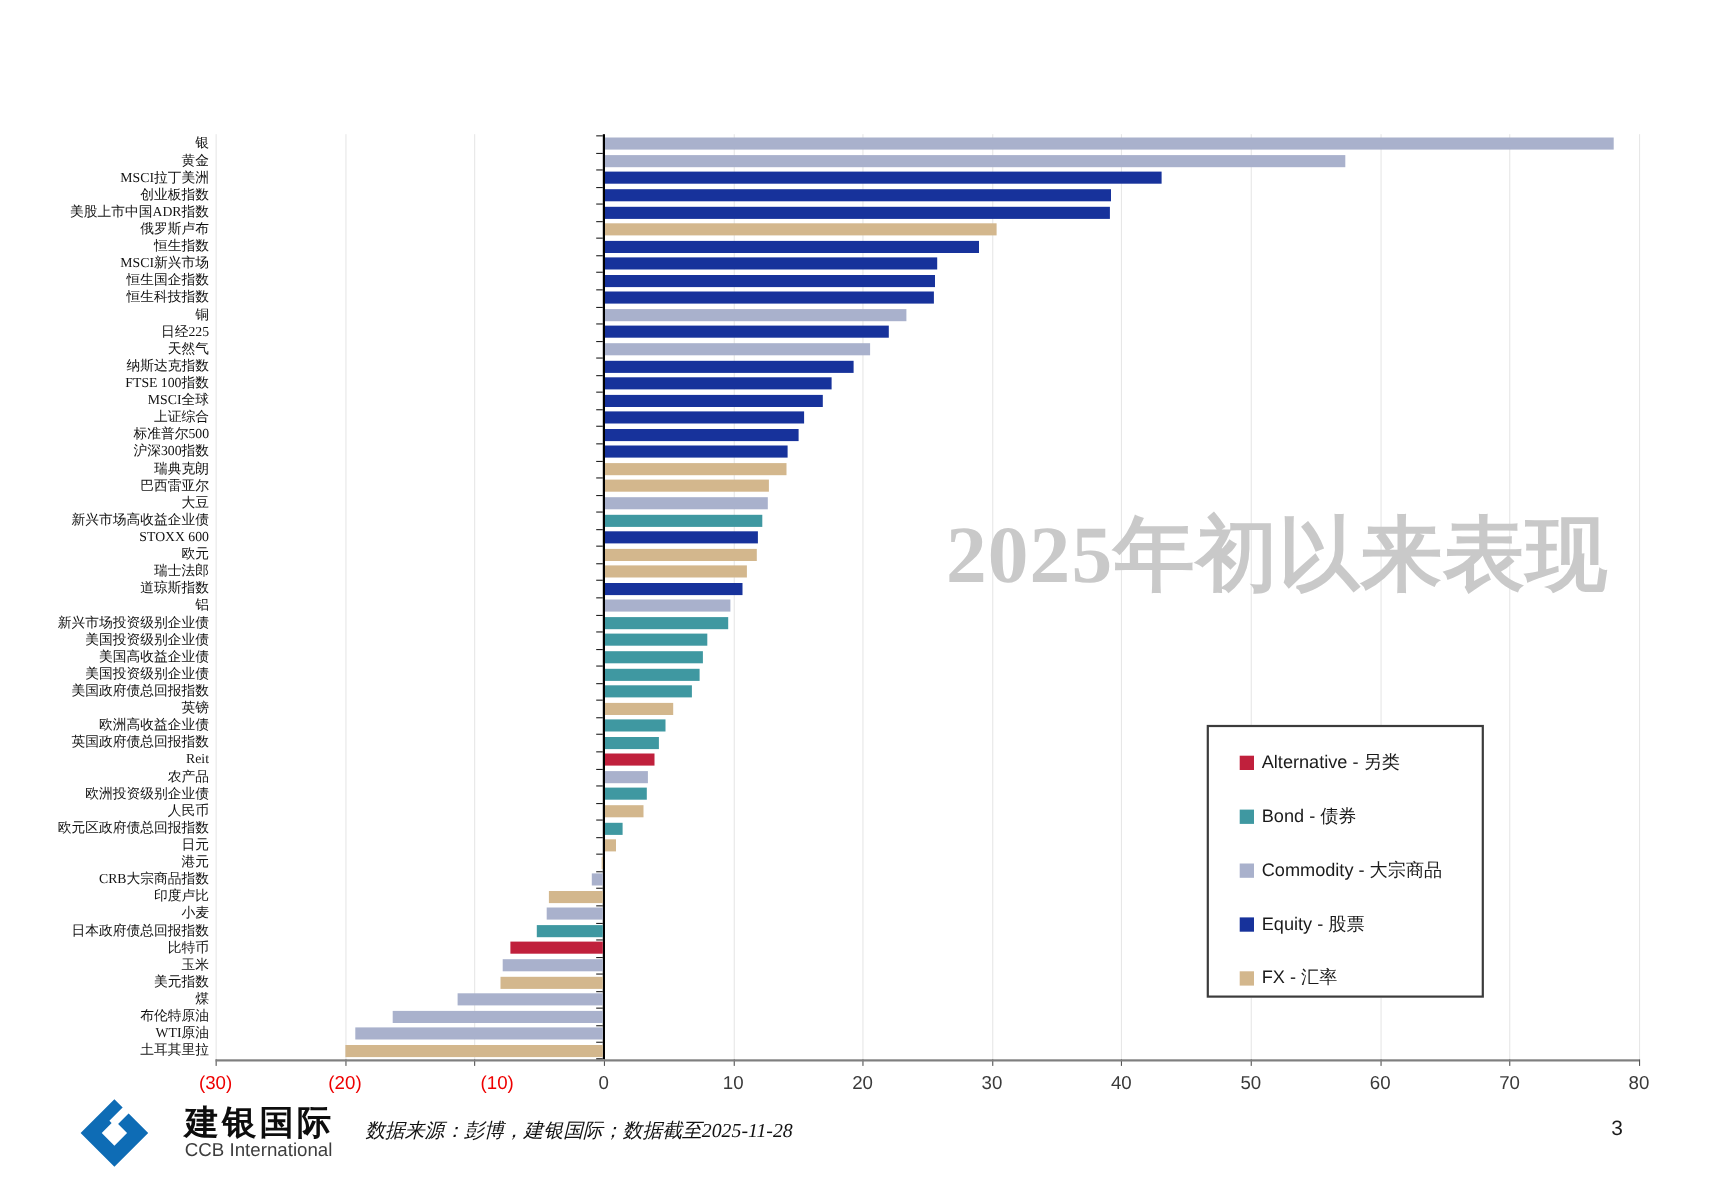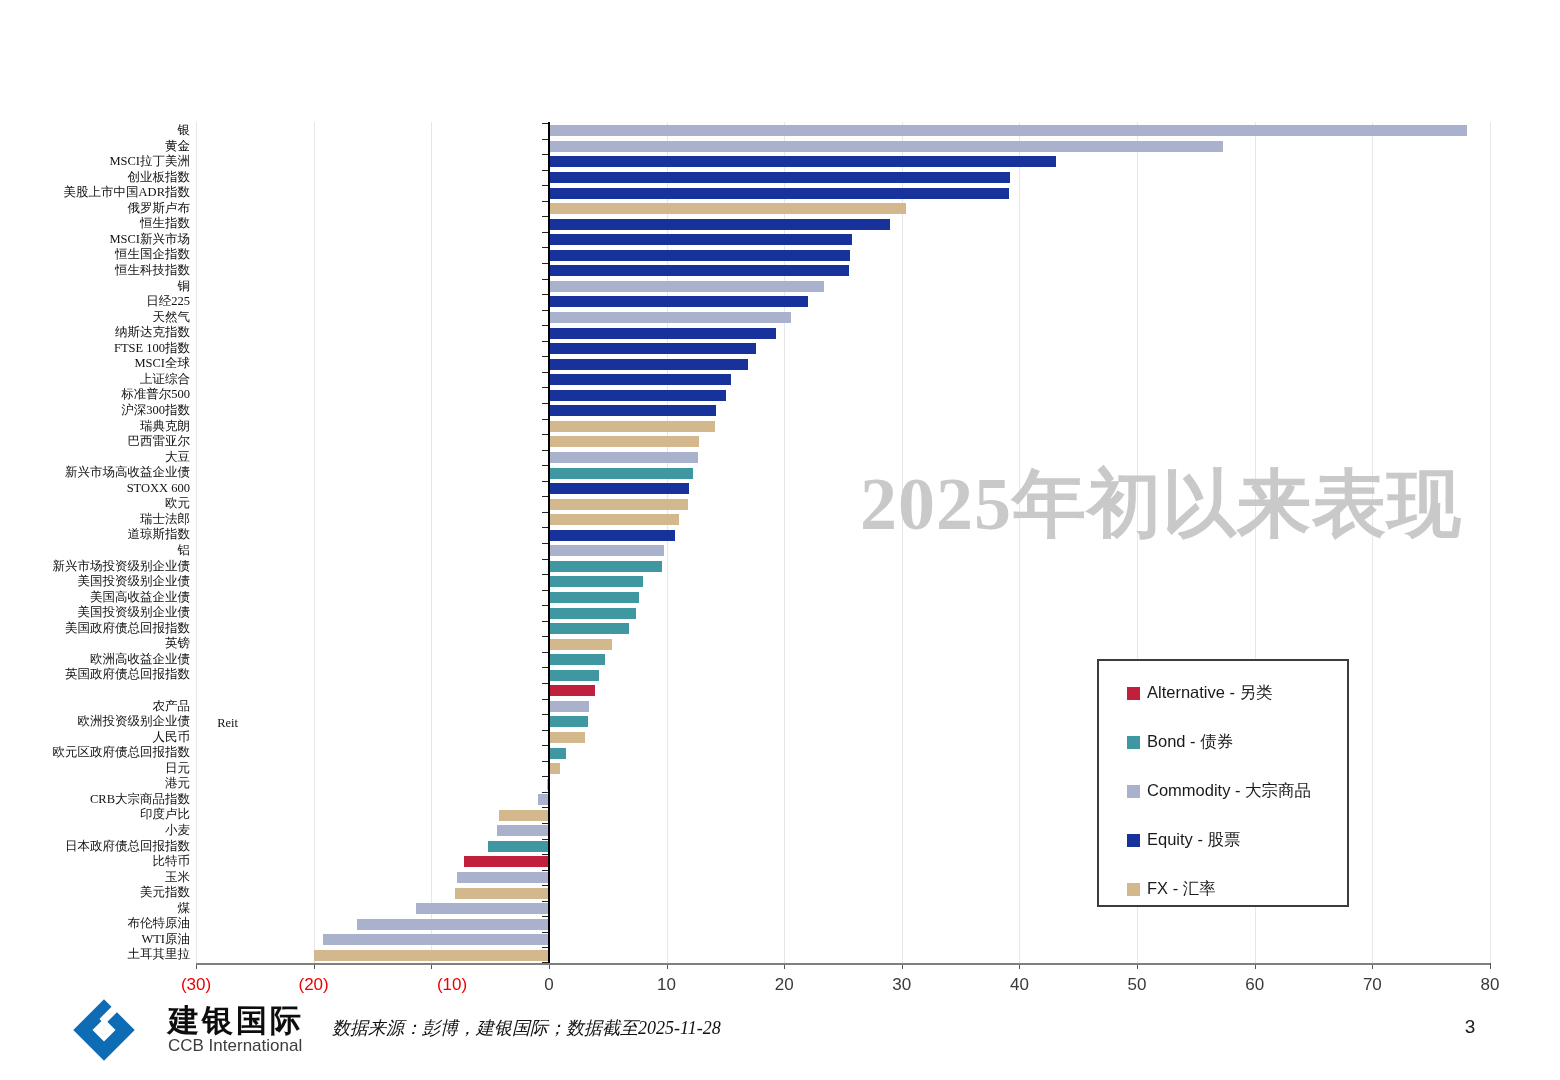--- a/index.html
+++ b/index.html
@@ -182,21 +182,21 @@
       <div class="ytickmark" style="left: 541.909px; top: 620.778px;"></div>
       <div class="row-label" style="left: 0px; top: 636.333px; width: 190px; height: 15.5556px; line-height: 15.5556px;">英镑</div>
       <div class="bar" style="top: 638.611px; height: 11px; left: 549.909px; width: 62.3473px; background: rgb(211, 183, 141);"></div>
       <div class="ytickmark" style="left: 541.909px; top: 636.333px;"></div>
       <div class="row-label" style="left: 0px; top: 651.889px; width: 190px; height: 15.5556px; line-height: 15.5556px;">欧洲高收益企业债</div>
       <div class="bar" style="top: 654.167px; height: 11px; left: 549.909px; width: 55.2891px; background: rgb(63, 152, 161);"></div>
       <div class="ytickmark" style="left: 541.909px; top: 651.889px;"></div>
       <div class="row-label" style="left: 0px; top: 667.444px; width: 190px; height: 15.5556px; line-height: 15.5556px;">英国政府债总回报指数</div>
       <div class="bar" style="top: 669.722px; height: 11px; left: 549.909px; width: 49.4073px; background: rgb(63, 152, 161);"></div>
       <div class="ytickmark" style="left: 541.909px; top: 667.444px;"></div>
-      <div class="row-label" style="left: 0px; top: 716px; width: 190px; height: 15.5556px; line-height: 15.5556px; padding-left: 48px;">Reit</div>
+      <div class="row-label" style="left: 0px; top: 683px; width: 190px; height: 15.5556px; line-height: 15.5556px;">Reit</div>
       <div class="bar" style="top: 685.278px; height: 11px; left: 549.909px; width: 44.7018px; background: rgb(192, 32, 60);"></div>
       <div class="ytickmark" style="left: 541.909px; top: 683px;"></div>
       <div class="row-label" style="left: 0px; top: 698.556px; width: 190px; height: 15.5556px; line-height: 15.5556px;">农产品</div>
       <div class="bar" style="top: 700.833px; height: 11px; left: 549.909px; width: 38.82px; background: rgb(169, 177, 204);"></div>
       <div class="ytickmark" style="left: 541.909px; top: 698.556px;"></div>
       <div class="row-label" style="left: 0px; top: 714.111px; width: 190px; height: 15.5556px; line-height: 15.5556px;">欧洲投资级别企业债</div>
       <div class="bar" style="top: 716.389px; height: 11px; left: 549.909px; width: 37.6436px; background: rgb(63, 152, 161);"></div>
       <div class="ytickmark" style="left: 541.909px; top: 714.111px;"></div>
       <div class="row-label" style="left: 0px; top: 729.667px; width: 190px; height: 15.5556px; line-height: 15.5556px;">人民币</div>
       <div class="bar" style="top: 731.944px; height: 11px; left: 549.909px; width: 35.2909px; background: rgb(211, 183, 141);"></div>

